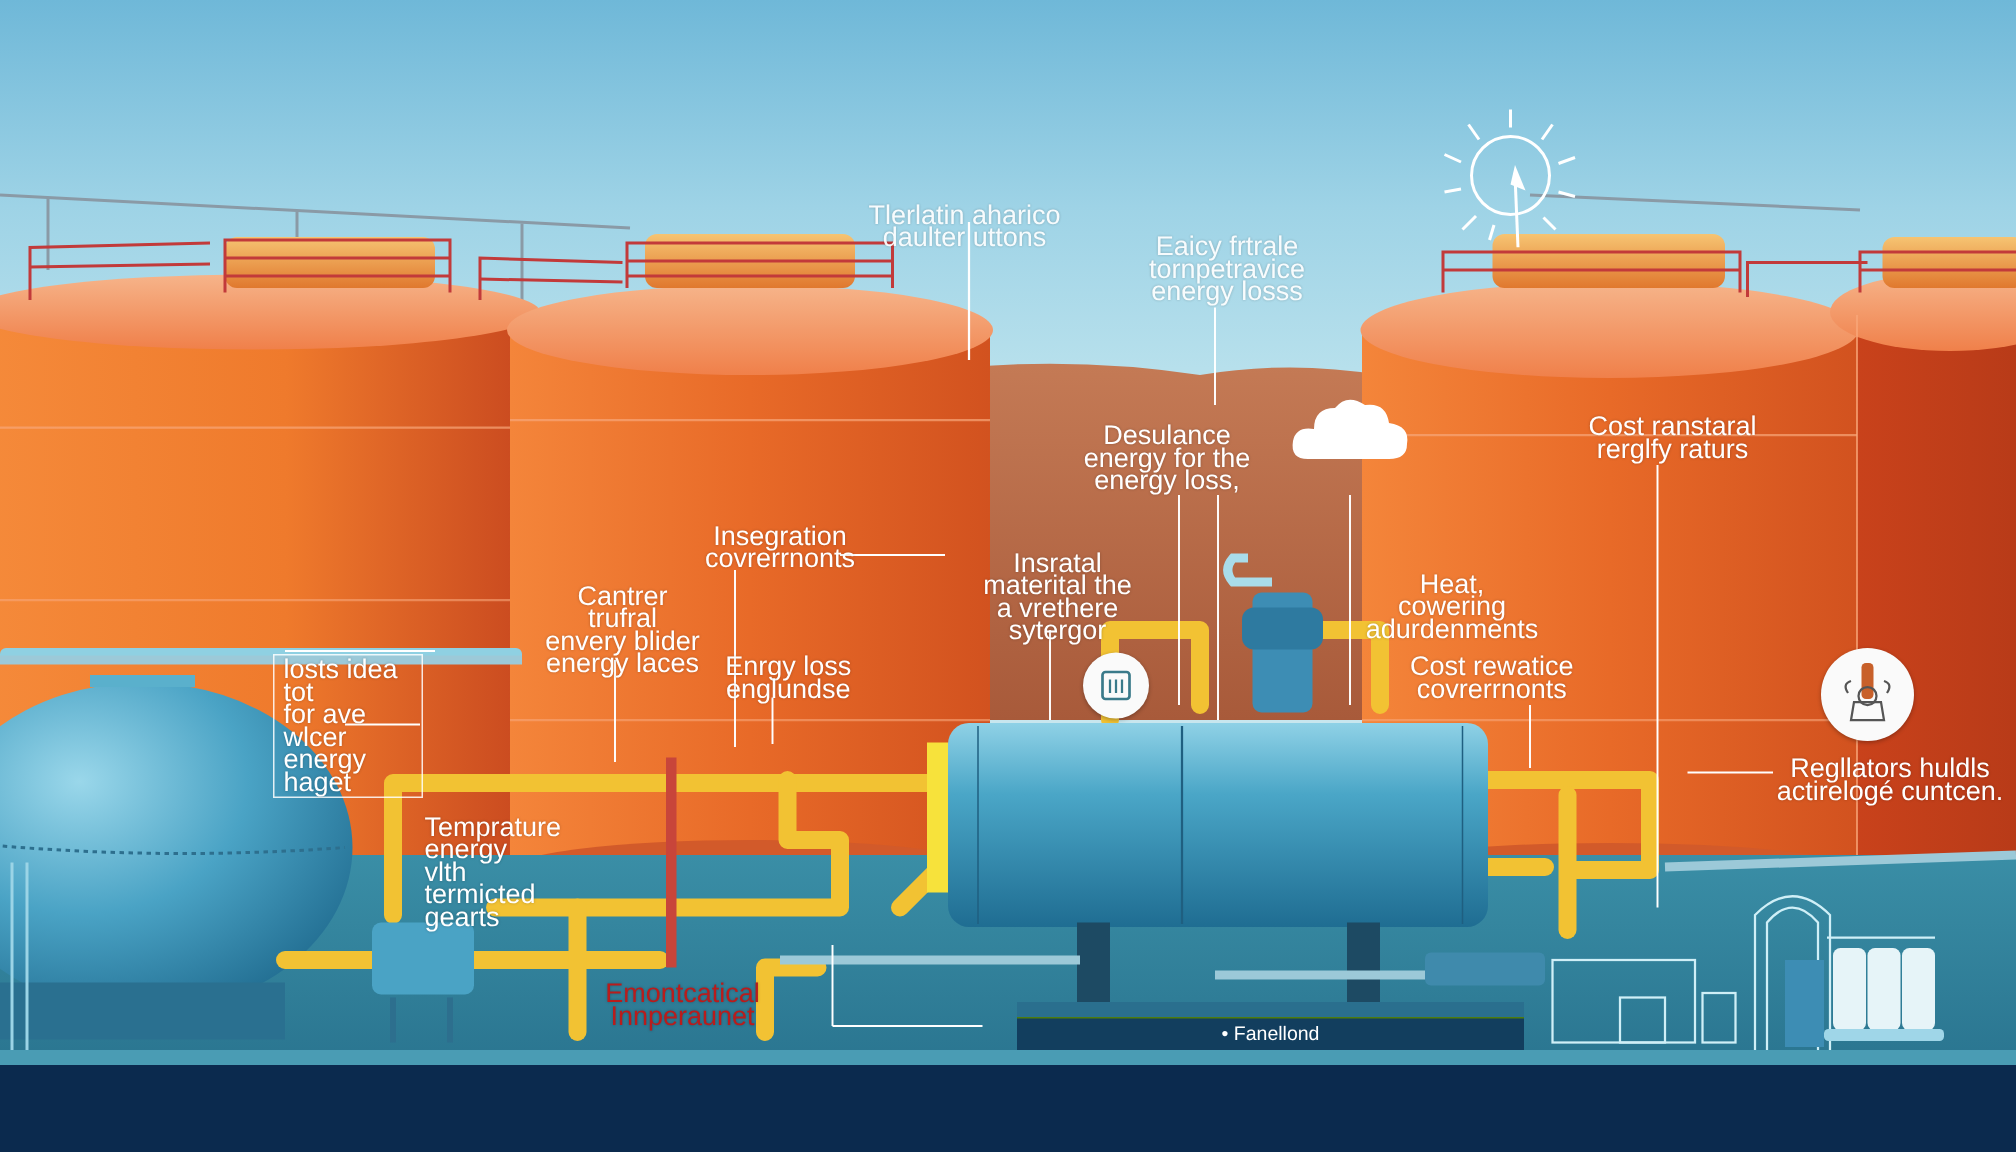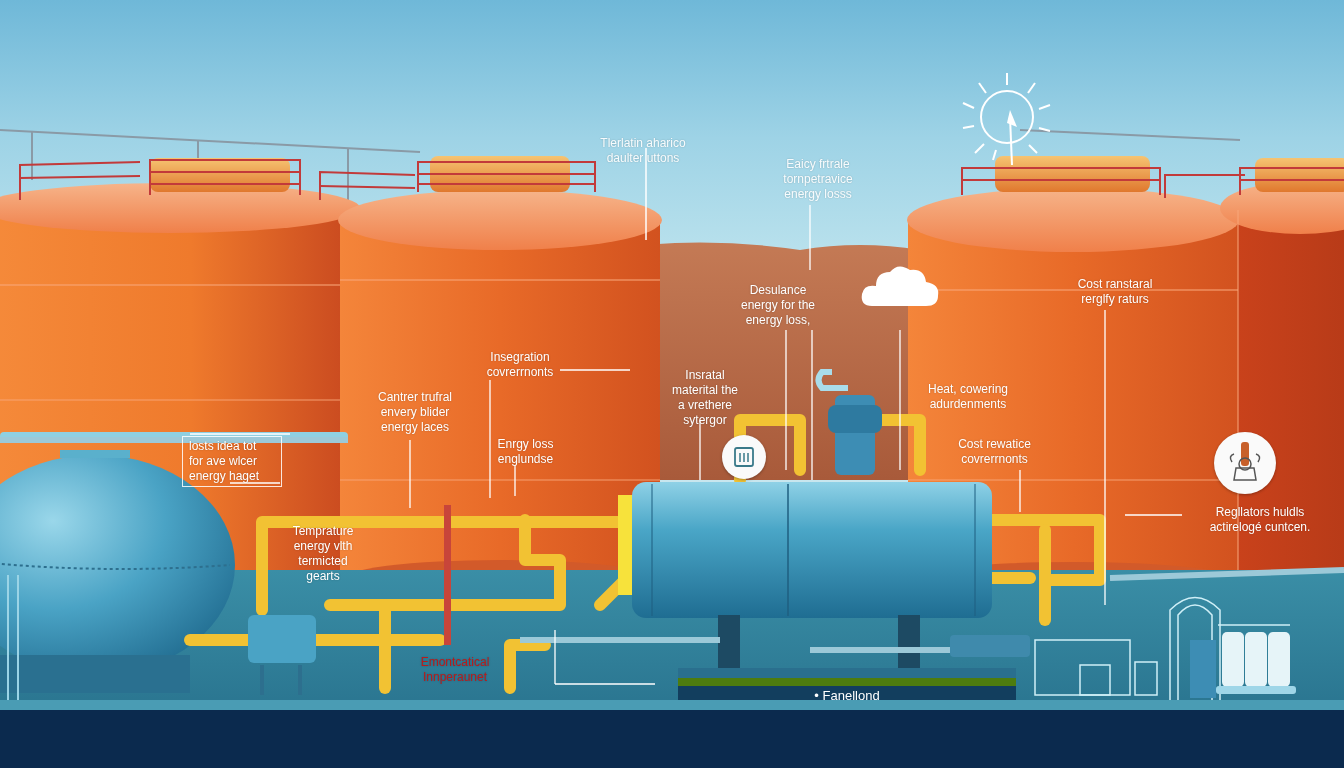--- a/index.html
+++ b/index.html
@@ -6,38 +6,38 @@
   html, body { width: 1344px; height: 768px; overflow: hidden; }
   body {
     position: relative;
     font-family: "Liberation Sans", sans-serif;
     background: linear-gradient(180deg, #6fb8d8 0%, #9ed3e6 18%, #b7e0ec 32%, #c8e6ee 40%);
   }
   .layer { position: absolute; left: 0; top: 0; width: 1344px; height: 768px; }
   .label {
     position: absolute;
     color: #ffffff;
-    font-size: 12px;
+    font-size: 18px;
     line-height: 15px;
     text-align: center;
     white-space: pre-line;
     text-shadow: 0 0 2px rgba(0,0,0,0.25);
   }
   .label.sky { color: #ffffff; opacity: 0.92; }
   .label.left { text-align: left; }
   .label.boxed {
     border: 1px solid rgba(255,255,255,0.85);
     padding: 2px 6px;
   }
   .label.dark { color: #b91c1c; }
   .footer-plate {
     position: absolute;
     left: 678px; top: 678px; width: 338px; height: 22px;
     background: #123e5e;
-    border-top: 8px solid #4d7c0f;
+    border-top: 1px solid #4d7c0f;
     color: #ffffff;
     font-size: 13px;
     line-height: 20px;
     text-align: center;
   }
   .icon-badge {
     position: absolute;
     border-radius: 50%;
     background: #fafafa;
     box-shadow: 0 1px 3px rgba(0,0,0,0.3);
@@ -299,20 +299,20 @@
 sytergor</div>
 <div class="label" style="left:908px;top:382px;width:120px;">Heat, cowering
 adurdenments</div>
 <div class="label" style="left:937px;top:437px;width:115px;">Cost rewatice
 covrerrnonts</div>
 <div class="label" style="left:1180px;top:505px;width:160px;">Regllators huldls
 actirelogé cuntcen.</div>
 <div class="label boxed left" style="left:182px;top:436px;width:100px;">losts idea tot
 for ave wlcer
 energy haget</div>
-<div class="label left" style="left:283px;top:524px;width:80px;text-align:center;">Temprature
+<div class="label left" style="left:283px;top:544px;width:80px;">Temprature
 energy vlth
 termicted
 gearts</div>
 <div class="label dark" style="left:400px;top:655px;width:110px;">Emontcatical
 Innperaunet</div>
 
 <div class="footer-plate">• Fanellond</div>
 
 </body></html>

